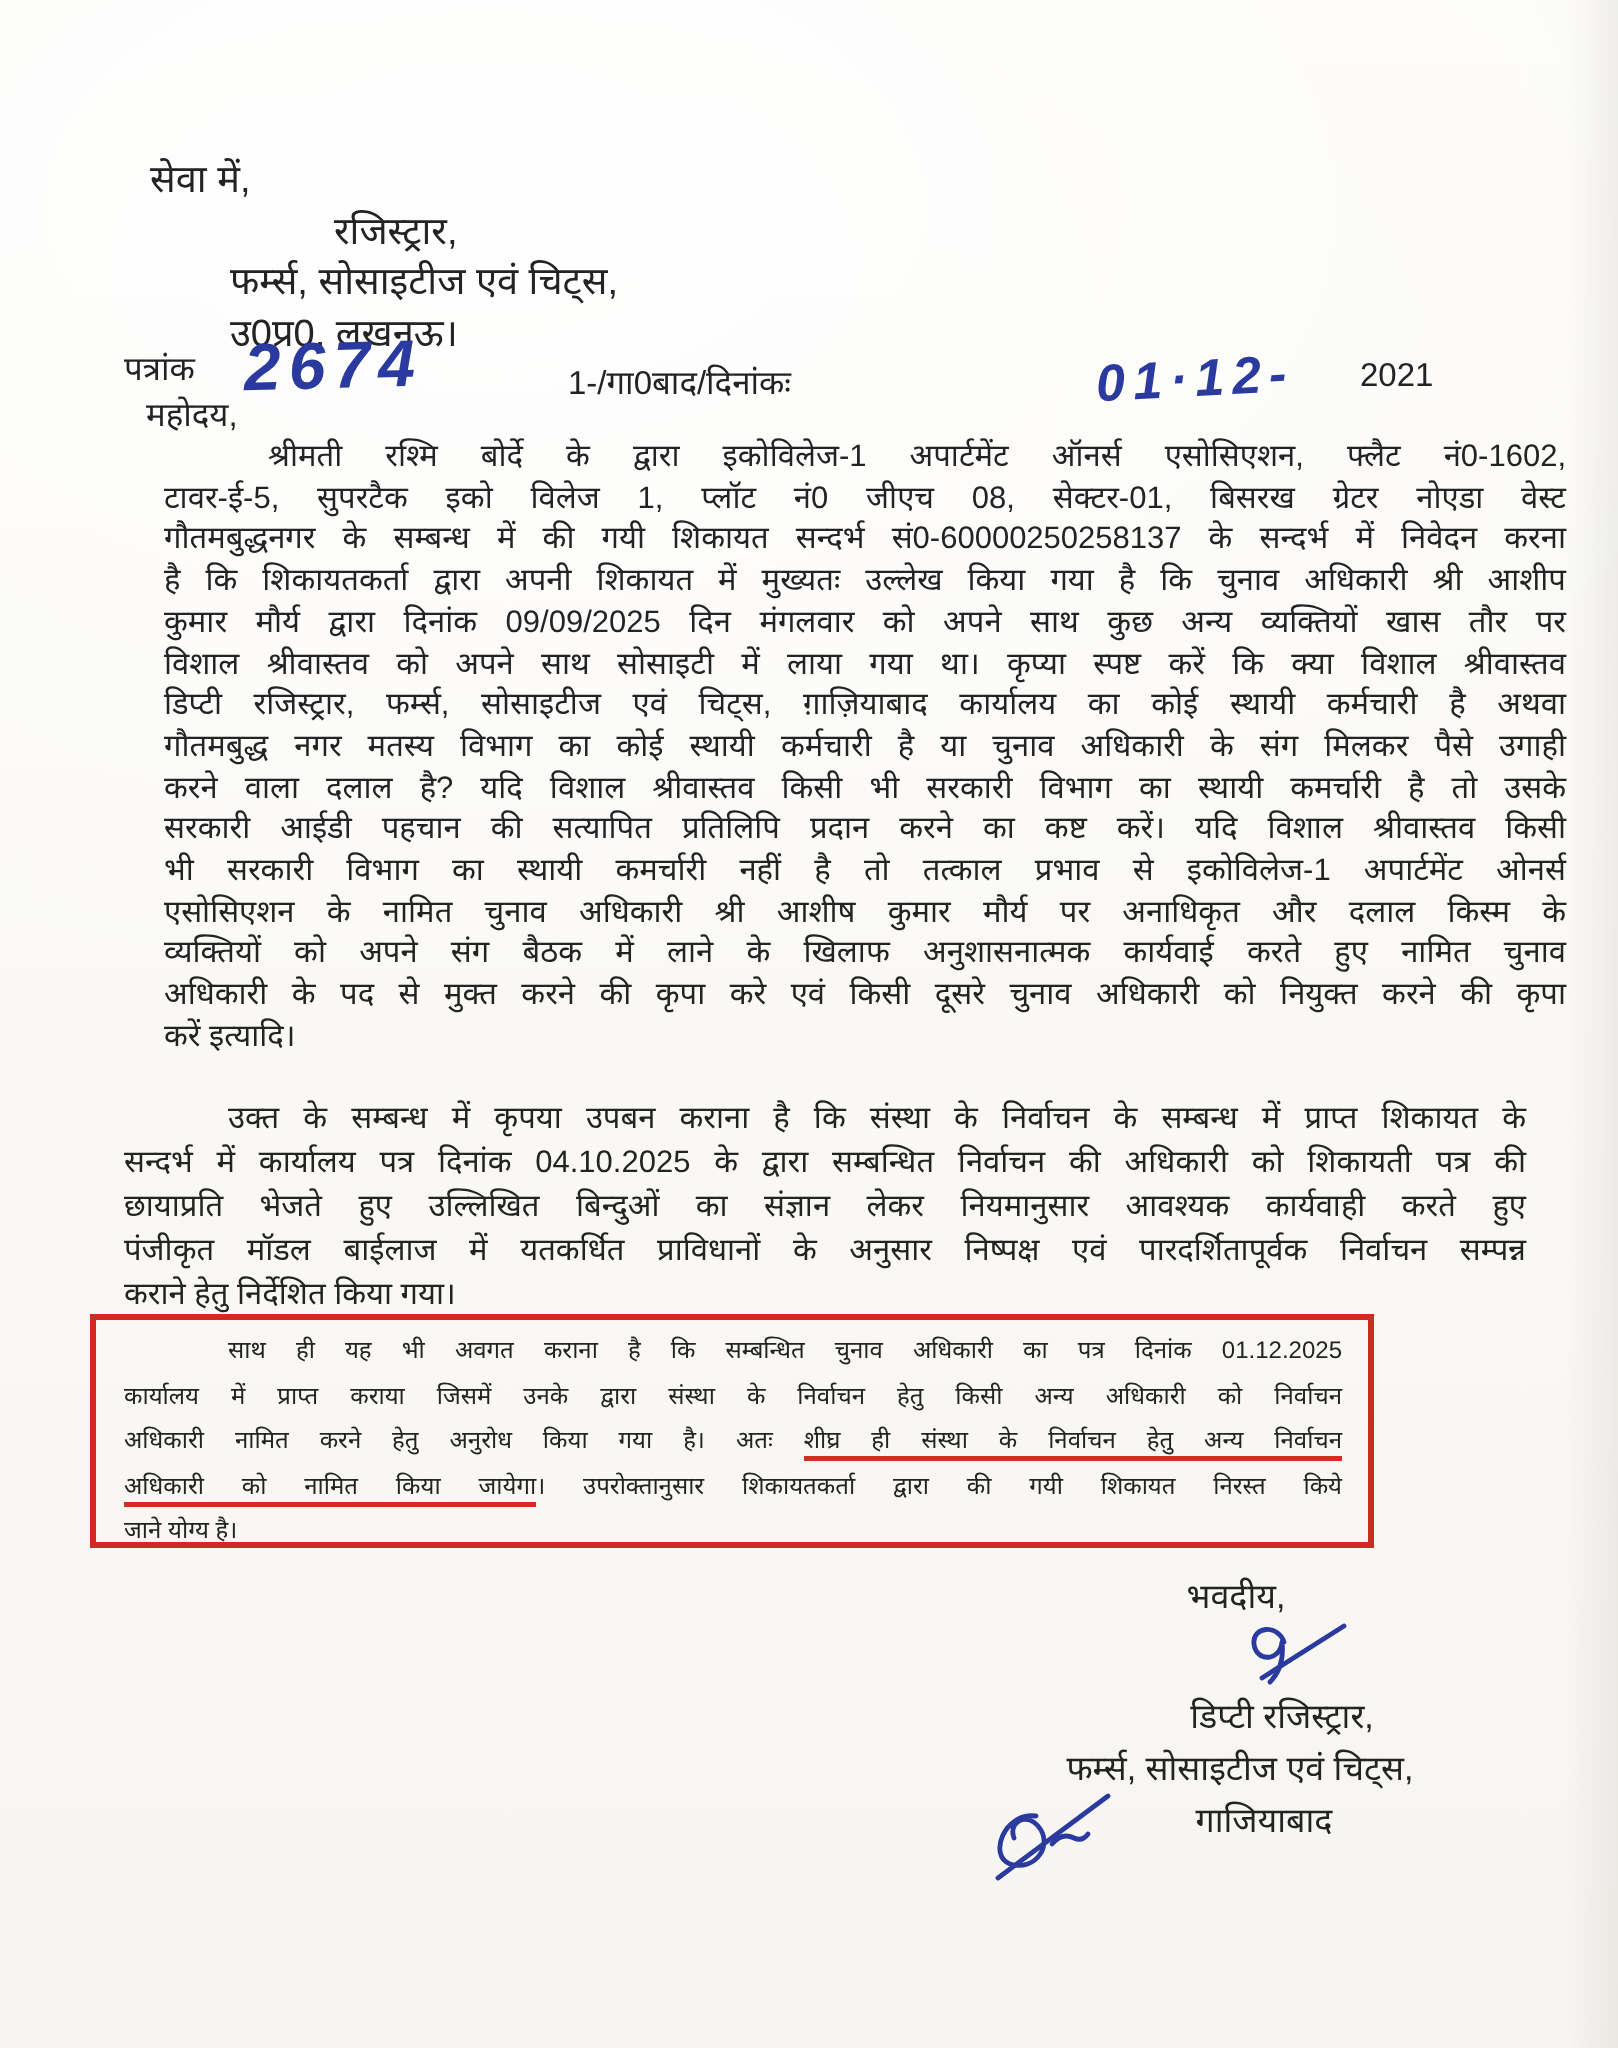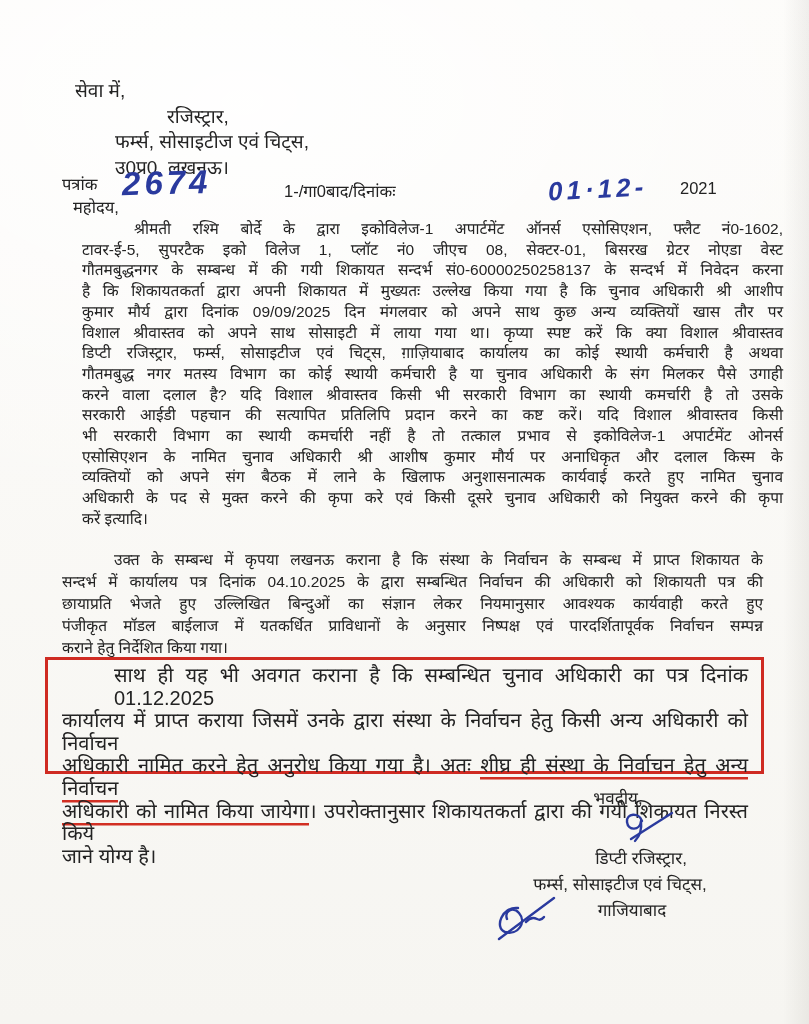--- a/index.html
+++ b/index.html
@@ -32,23 +32,23 @@
   
   .para{position:absolute;left:62px;width:701px;}
   .p1{top:219px;font-size:15.5px;line-height:20.7px;margin-left:20px;}
   .p2{top:549px;font-size:15.5px;line-height:21.9px;}
   .ln{white-space:normal;}
   .ln.j{text-align:justify;text-align-last:justify;}
   .ln.last{text-align:left;}
   .ln.ind{padding-left:52px;}
   
   .redbox{
-    position:absolute;left:45px;top:657px;width:719px;height:117px;
+    position:absolute;left:45px;top:657px;width:642px;height:117px;
     border:3px solid var(--box-red,#cf2b22);box-sizing:border-box;
-    padding:4px 13px 0 14px;font-size:20px;line-height:22.6px;
+    padding:4px 13px 0 14px;font-size:12px;line-height:22.6px;
   }
   .ured{box-shadow:0 2.5px 0 0 var(--underline-red,#d22f23);padding-bottom:1px;}
   
   .closing{position:absolute;left:470px;top:786px;width:300px;text-align:center;font-size:17px;line-height:26px;}
   .cl-regards{position:relative;left:-2px;}
   .cl-desig{position:relative;left:21px;margin-top:34px;}
   .cl-dept{position:relative;left:0px;}
   .cl-place{position:relative;left:12px;}
   .sig1{position:absolute;left:148px;top:22px;}
   .sig2{position:absolute;left:22px;top:100px;}
@@ -89,21 +89,21 @@
       <div class="ln j"><span>करने वाला दलाल है? यदि विशाल श्रीवास्तव किसी भी सरकारी विभाग का स्थायी कमर्चारी है तो उसके</span></div>
       <div class="ln j"><span>सरकारी आईडी पहचान की सत्यापित प्रतिलिपि प्रदान करने का कष्ट करें। यदि विशाल श्रीवास्तव किसी</span></div>
       <div class="ln j"><span>भी सरकारी विभाग का स्थायी कमर्चारी नहीं है तो तत्काल प्रभाव से इकोविलेज-1 अपार्टमेंट ओनर्स</span></div>
       <div class="ln j"><span>एसोसिएशन के नामित चुनाव अधिकारी श्री आशीष कुमार मौर्य पर अनाधिकृत और दलाल किस्म के</span></div>
       <div class="ln j"><span>व्यक्तियों को अपने संग बैठक में लाने के खिलाफ अनुशासनात्मक कार्यवाई करते हुए नामित चुनाव</span></div>
       <div class="ln j"><span>अधिकारी के पद से मुक्त करने की कृपा करे एवं किसी दूसरे चुनाव अधिकारी को नियुक्त करने की कृपा</span></div>
       <div class="ln last"><span>करें इत्यादि।</span></div>
     </div>
 
   <div class="para p2 txt">
-      <div class="ln ind j"><span>उक्त के सम्बन्ध में कृपया लखनऊ कराना है कि संस्था के निर्वाचन के सम्बन्ध में प्राप्त शिकायत के</span></div>
+      <div class="ln ind j"><span>उक्त के सम्बन्ध में कृपया उपबन कराना है कि संस्था के निर्वाचन के सम्बन्ध में प्राप्त शिकायत के</span></div>
       <div class="ln j"><span>सन्दर्भ में कार्यालय पत्र दिनांक 04.10.2025 के द्वारा सम्बन्धित निर्वाचन की अधिकारी को शिकायती पत्र की</span></div>
       <div class="ln j"><span>छायाप्रति भेजते हुए उल्लिखित बिन्दुओं का संज्ञान लेकर नियमानुसार आवश्यक कार्यवाही करते हुए</span></div>
       <div class="ln j"><span>पंजीकृत मॉडल बाईलाज में यतकर्धित प्राविधानों के अनुसार निष्पक्ष एवं पारदर्शितापूर्वक निर्वाचन सम्पन्न</span></div>
       <div class="ln last"><span>कराने हेतु निर्देशित किया गया।</span></div>
     </div>
 
   <div class="redbox txt">
       <div class="ln ind j"><span>साथ ही यह भी अवगत कराना है कि सम्बन्धित चुनाव अधिकारी का पत्र दिनांक 01.12.2025</span></div>
       <div class="ln j"><span>कार्यालय में प्राप्त कराया जिसमें उनके द्वारा संस्था के निर्वाचन हेतु किसी अन्य अधिकारी को निर्वाचन</span></div>
       <div class="ln j"><span>अधिकारी नामित करने हेतु अनुरोध किया गया है। अतः </span><span class="ured">शीघ्र ही संस्था के निर्वाचन हेतु अन्य निर्वाचन</span></div>

